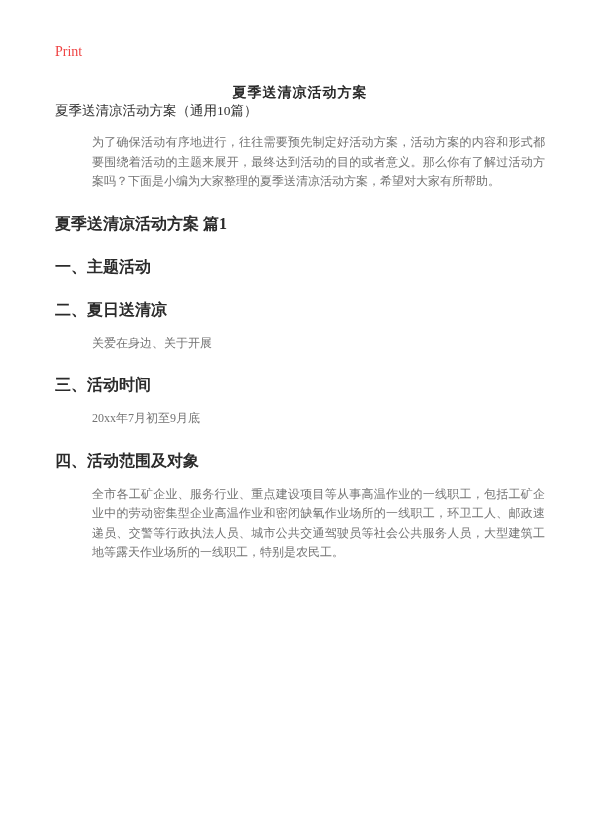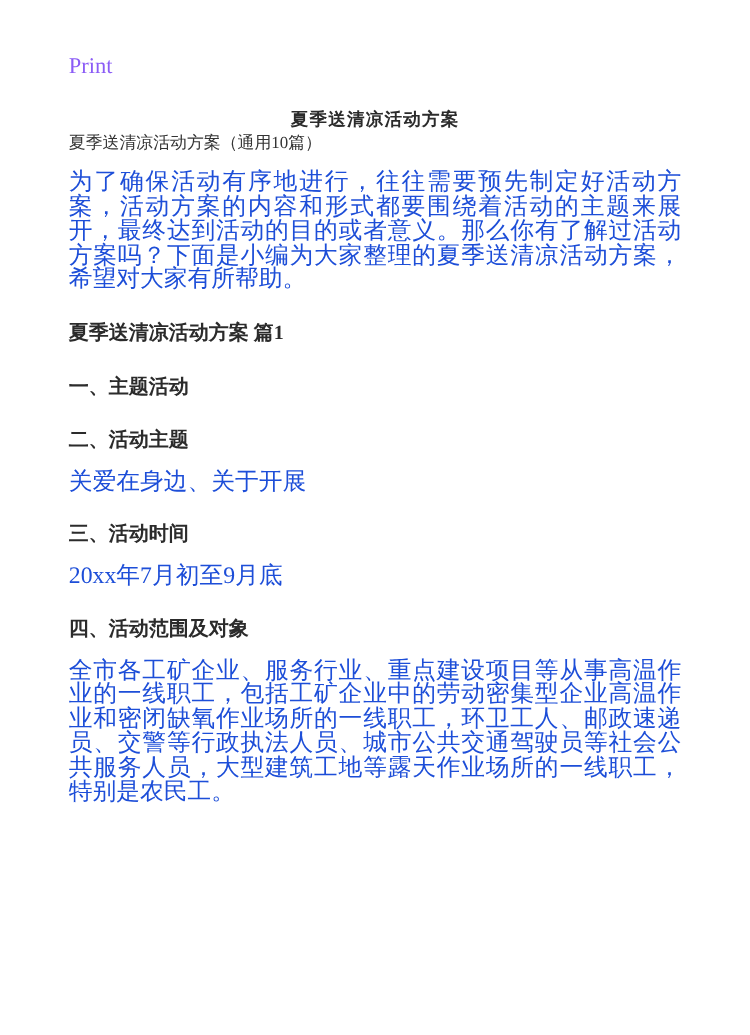--- a/index.html
+++ b/index.html
@@ -10,44 +10,45 @@
     font-family: "Liberation Serif", "DejaVu Serif", serif;
     overflow: hidden;
   }
   .page {
     width: 600px;
     height: 828px;
     padding: 42px 55px 0 55px;
   }
   .print-link {
     display: inline-block;
-    font-size: 18px;
-    color: #8b5cf6;
+    font-size: 14px;
+    color: #ef4444;
     text-decoration: none;
     cursor: pointer;
     text-align: center;
   }
   .doc-title {
     margin-top: 24px;
     text-align: center;
     font-size: 14px;
     font-weight: bold;
     color: #2b2b2b;
     letter-spacing: 1px;
   }
   .doc-subtitle {
     font-size: 13.5px;
     color: #333333;
   }
   .para {
     margin-top: 13px;
-    font-size: 19px;
+    font-size: 12px;
     line-height: 19.5px;
     text-align: justify;
-    color: #1d4ed8;
+    color: #737373;
+    margin-left: 37px;
   }
   .sec-heading {
     margin-top: 22px;
     font-size: 16px;
     font-weight: bold;
     color: #2b2b2b;
   }
 </style>
 </head>
 <body>
@@ -61,21 +62,21 @@
   <p class="doc-subtitle">夏季送清凉活动方案（通用10篇）</p>
 
   <p class="para">为了确保活动有序地进行，往往需要预先制定好活动方案，活动方案的内容和形式都要围绕着活动的主题来展开，最终达到活动的目的或者意义。那么你有了解过活动方案吗？下面是小编为大家整理的夏季送清凉活动方案，希望对大家有所帮助。</p>
 
   <h2 class="sec-heading">夏季送清凉活动方案 篇1</h2>
 
 
   <h2 class="sec-heading">一、主题活动</h2>
 
 
-  <h2 class="sec-heading">二、活动主题</h2>
+  <h2 class="sec-heading">二、夏日送清凉</h2>
 
   <p class="para">关爱在身边、关于开展</p>
 
   <h2 class="sec-heading">三、活动时间</h2>
 
   <p class="para">20xx年7月初至9月底</p>
 
   <h2 class="sec-heading">四、活动范围及对象</h2>
 
   <p class="para">全市各工矿企业、服务行业、重点建设项目等从事高温作业的一线职工，包括工矿企业中的劳动密集型企业高温作业和密闭缺氧作业场所的一线职工，环卫工人、邮政速递员、交警等行政执法人员、城市公共交通驾驶员等社会公共服务人员，大型建筑工地等露天作业场所的一线职工，特别是农民工。</p>

